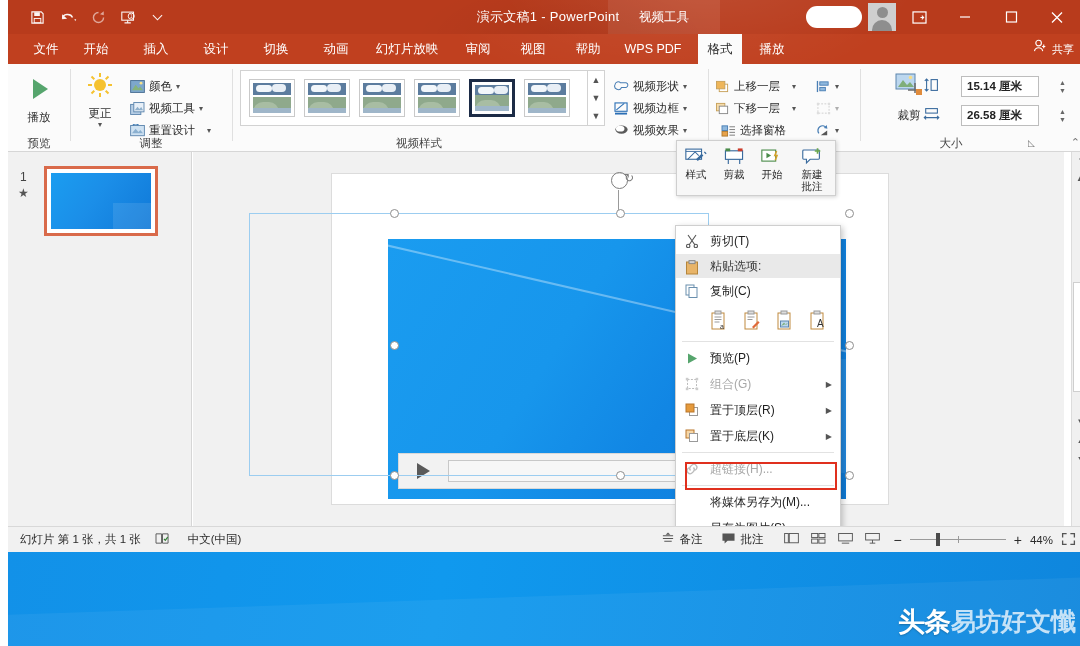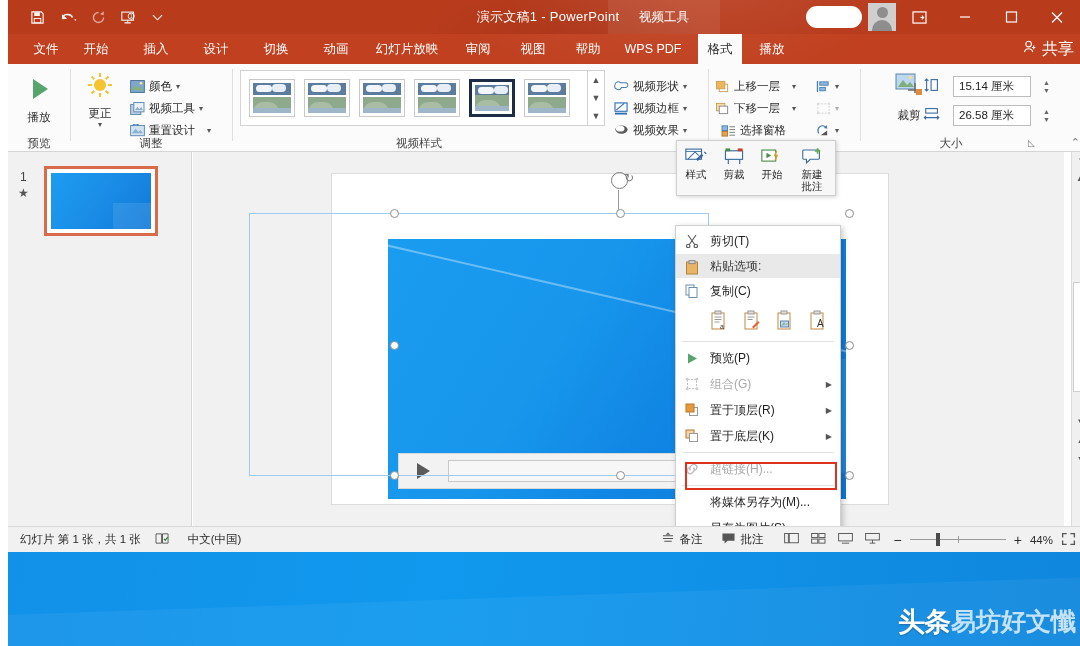--- a/index.html
+++ b/index.html
@@ -43,21 +43,21 @@
     position: absolute; left: 0; top: 34px; width: 1080px; height: 30px;
     background: #c0401f;
     background-image: radial-gradient(ellipse 340px 140px at 660px -40px, rgba(255,255,255,0.07), rgba(255,255,255,0) 70%);
   }
   .tab {
     position: absolute; top: 0; height: 30px; line-height: 30px;
     color: #fff; font-size: 12.5px; text-align: center; white-space: nowrap;
   }
   .tab.active { background: #fbfbfb; color: #2b2b2b; }
   .tellme { position:absolute; top:0; height:30px; line-height:30px; color:#fff; font-size:12.5px; display:flex; align-items:center; gap:6px;}
-  .share { position: absolute; right: 14px; top: 0; height: 30px; line-height:30px; color:#fff; font-size:16px; display:flex; align-items:center; gap:5px;}
+  .share { position: absolute; right: 14px; top: 0; height: 30px; line-height:30px; color:#fff; font-size:11px; display:flex; align-items:center; gap:5px;}
 
   
   .ribbon {
     position: absolute; left: 0; top: 64px; width: 1080px; height: 88px;
     background: #fbfbfb; border-bottom: 1px solid #d6d6d6;
   }
   .rgroup { position: absolute; top: 0; height: 88px; }
   .rgroup-label {
     position: absolute; bottom: 1px; width: 100%; text-align: center;
     font-size: 11.5px; color: #444;
@@ -80,21 +80,21 @@
   .thumb .sky { position:absolute; left:3px; top:3px; right:3px; height:12px; background:#5c7c9e;}
   .thumb .cloud { position:absolute; left:6px; top:5px; width:16px; height:7px; background:#f2f6fa; border-radius:7px;}
   .thumb .cloud2 { position:absolute; left:22px; top:4px; width:14px; height:8px; background:#e8eef5; border-radius:7px;}
   .thumb .hill { position:absolute; left:3px; bottom:3px; right:3px; height:16px; background:#8fa98c;}
   .thumb .hill2 { position:absolute; left:3px; bottom:3px; width:26px; height:11px; background:#a8bda3; border-radius: 10px 10px 0 0;}
   .thumb .water { position:absolute; left:3px; bottom:3px; right:3px; height:5px; background:#9fb6c9;}
 
   .gal-nav { position: absolute; left: 580px; top: 6px; width: 17px; height: 56px; border: 1px solid #d2d2d2; border-left: none; background: #fff; }
   .gal-nav div { height: 18px; display:flex; align-items:center; justify-content:center; color:#555; font-size:9px;}
 
-  .spinbox { position: absolute; display:flex; align-items:center; gap: 12px; }
+  .spinbox { position: absolute; display:flex; align-items:center; gap: 20px; font-weight: bold; }
   .spin-field {
     width: 78px; height: 21px; border: 1px solid #bdbdbd; background:#fff;
     font-size: 11.5px; color:#222; line-height: 19px; padding-left: 5px;
   }
   .spin-arrows { display:flex; flex-direction:column; justify-content:center; height:21px; color:#666; font-size:7px; line-height:8px;}
   .dlglaunch { position:absolute; right:6px; bottom:4px; font-size:9px; color:#777; }
   .ribbon-collapse { position:absolute; right: 8px; bottom: 2px; color:#777; font-size: 11px; }
 
   
   .slidepane {

